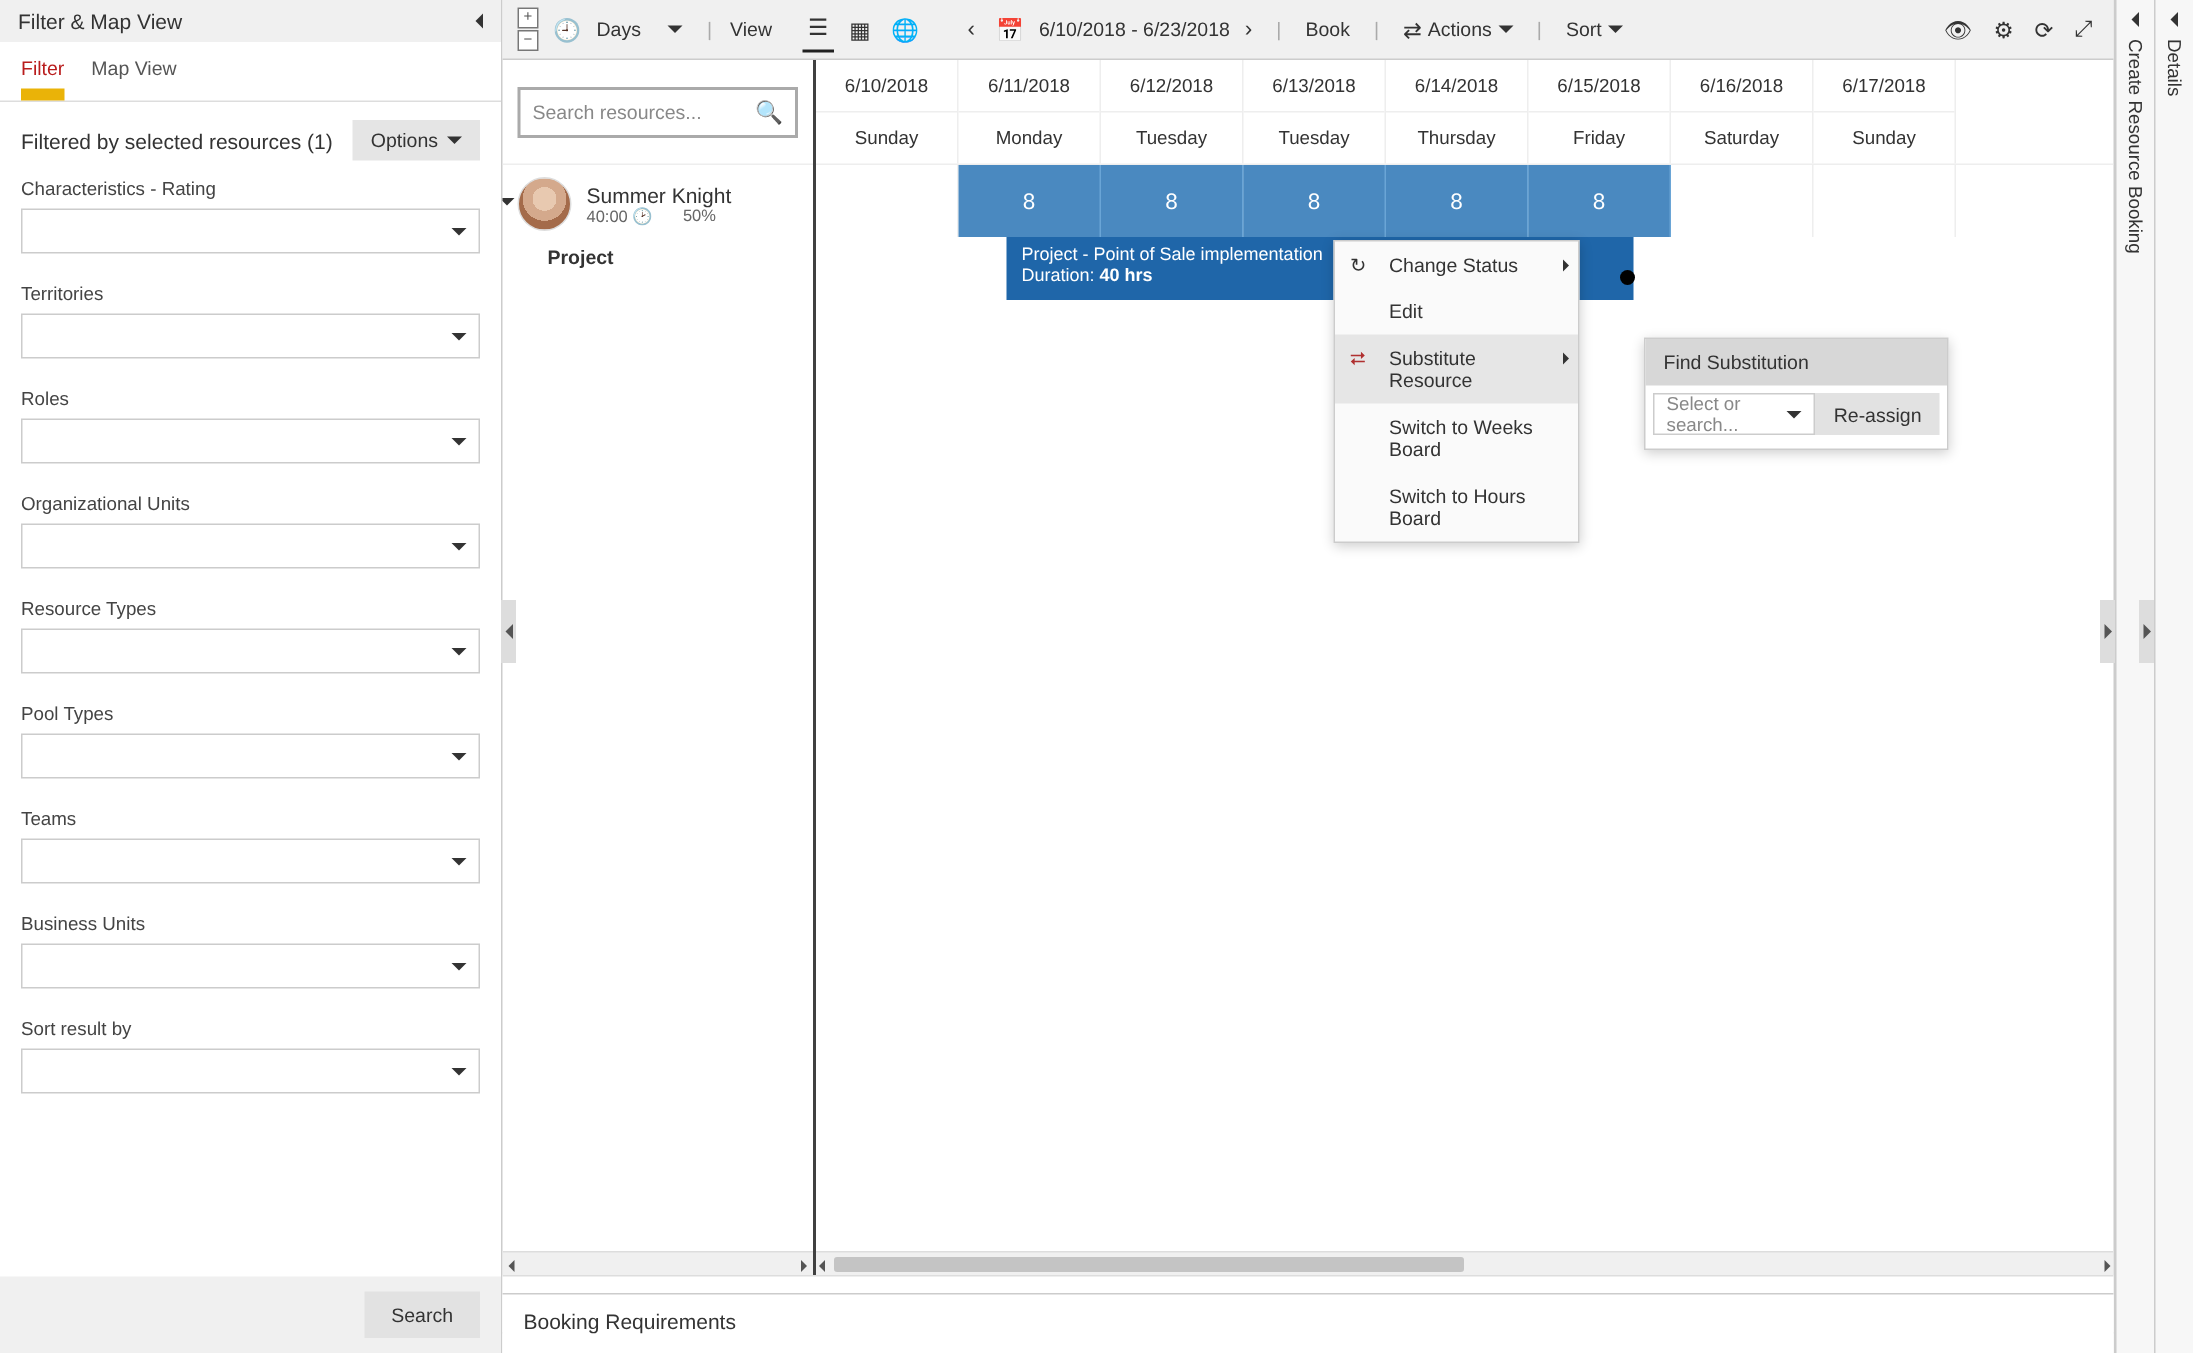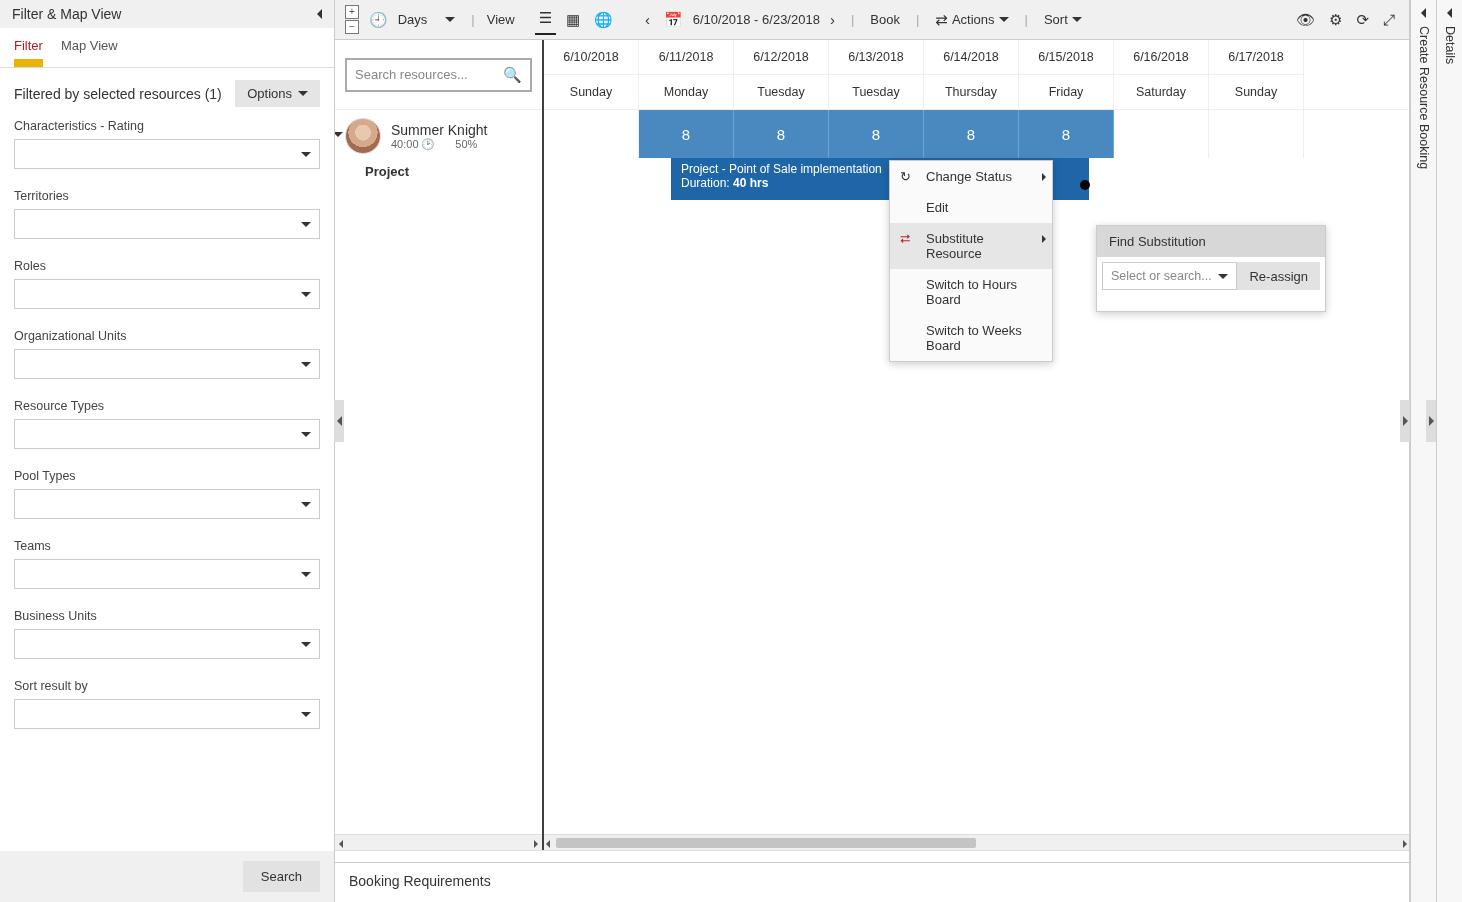--- a/index.html
+++ b/index.html
@@ -128,21 +128,21 @@
 .ctx-menu {
   position:absolute; background:#fafafa; border:1px solid #ccc; box-shadow: 0 2px 8px rgba(0,0,0,.2);
   width:164px; z-index: 10;
 }
 .ctx-item { padding:8px 10px 8px 36px; font-size:13px; color:#333; cursor:pointer; position:relative;}
 .ctx-item.hover{background:#e6e6e6;}
 .ctx-item .pre-icon{position:absolute; left:10px; top:8px; font-size:13px; color:#333;}
 .ctx-item .sub-arrow{position:absolute; right:6px; top:12px;}
 .sub-panel {
   position:absolute; background:#fff; border:1px solid #ccc; box-shadow:0 2px 8px rgba(0,0,0,.2);
-  width:230px; z-index:11; padding-bottom:16px;
+  width:203px; z-index:11; padding-bottom:4px;
 }
 .sub-head{background:#d7d7d7; padding:8px 12px; font-size:13px; color:#333; font-weight:400;}
 .sub-body{display:flex; gap:0; padding:0; }
 .sub-select{flex:1; border:1px solid #ccc; margin:5px 0 5px 5px; height:28px; display:flex; align-items:center; padding:0 8px; justify-content:space-between; color:#888; font-size:12.5px;}
 .reassign-btn{background:#e2e2e2; padding:0 12px; margin:5px 5px 5px 0; height:28px; display:flex; align-items:center; font-size:13px; cursor:pointer;}
 
 .pager {
   height:38px; background:#fff; border-top:1px solid #ddd; display:flex;
   align-items:center; padding:0 14px; gap:18px; justify-content:space-between;}
 .pager-left{display:flex;align-items:center;gap:18px;}
@@ -405,22 +405,22 @@
               <span class="pre-icon">↻</span>
               <span>Change Status</span>
               <span class="sub-arrow caret-right-sm"></span>
             </div>
             <div class="ctx-item">Edit</div>
             <div class="ctx-item hover">
               <span class="pre-icon" style="color:#b03030;">⮂</span>
               <span>Substitute Resource</span>
               <span class="sub-arrow caret-right-sm"></span>
             </div>
+            <div class="ctx-item">Switch to Weeks Board</div>
             <div class="ctx-item">Switch to Hours Board</div>
-            <div class="ctx-item">Switch to Weeks Board</div>
           </div>
 
           <div class="sub-panel" style="left:552px; top:115px;">
             <div class="sub-head">Find Substitution</div>
             <div class="sub-body">
               <div class="sub-select">
                 <span>Select or search...</span>
                 <span class="caret-down"></span>
               </div>
               <div class="reassign-btn">Re-assign</div>

